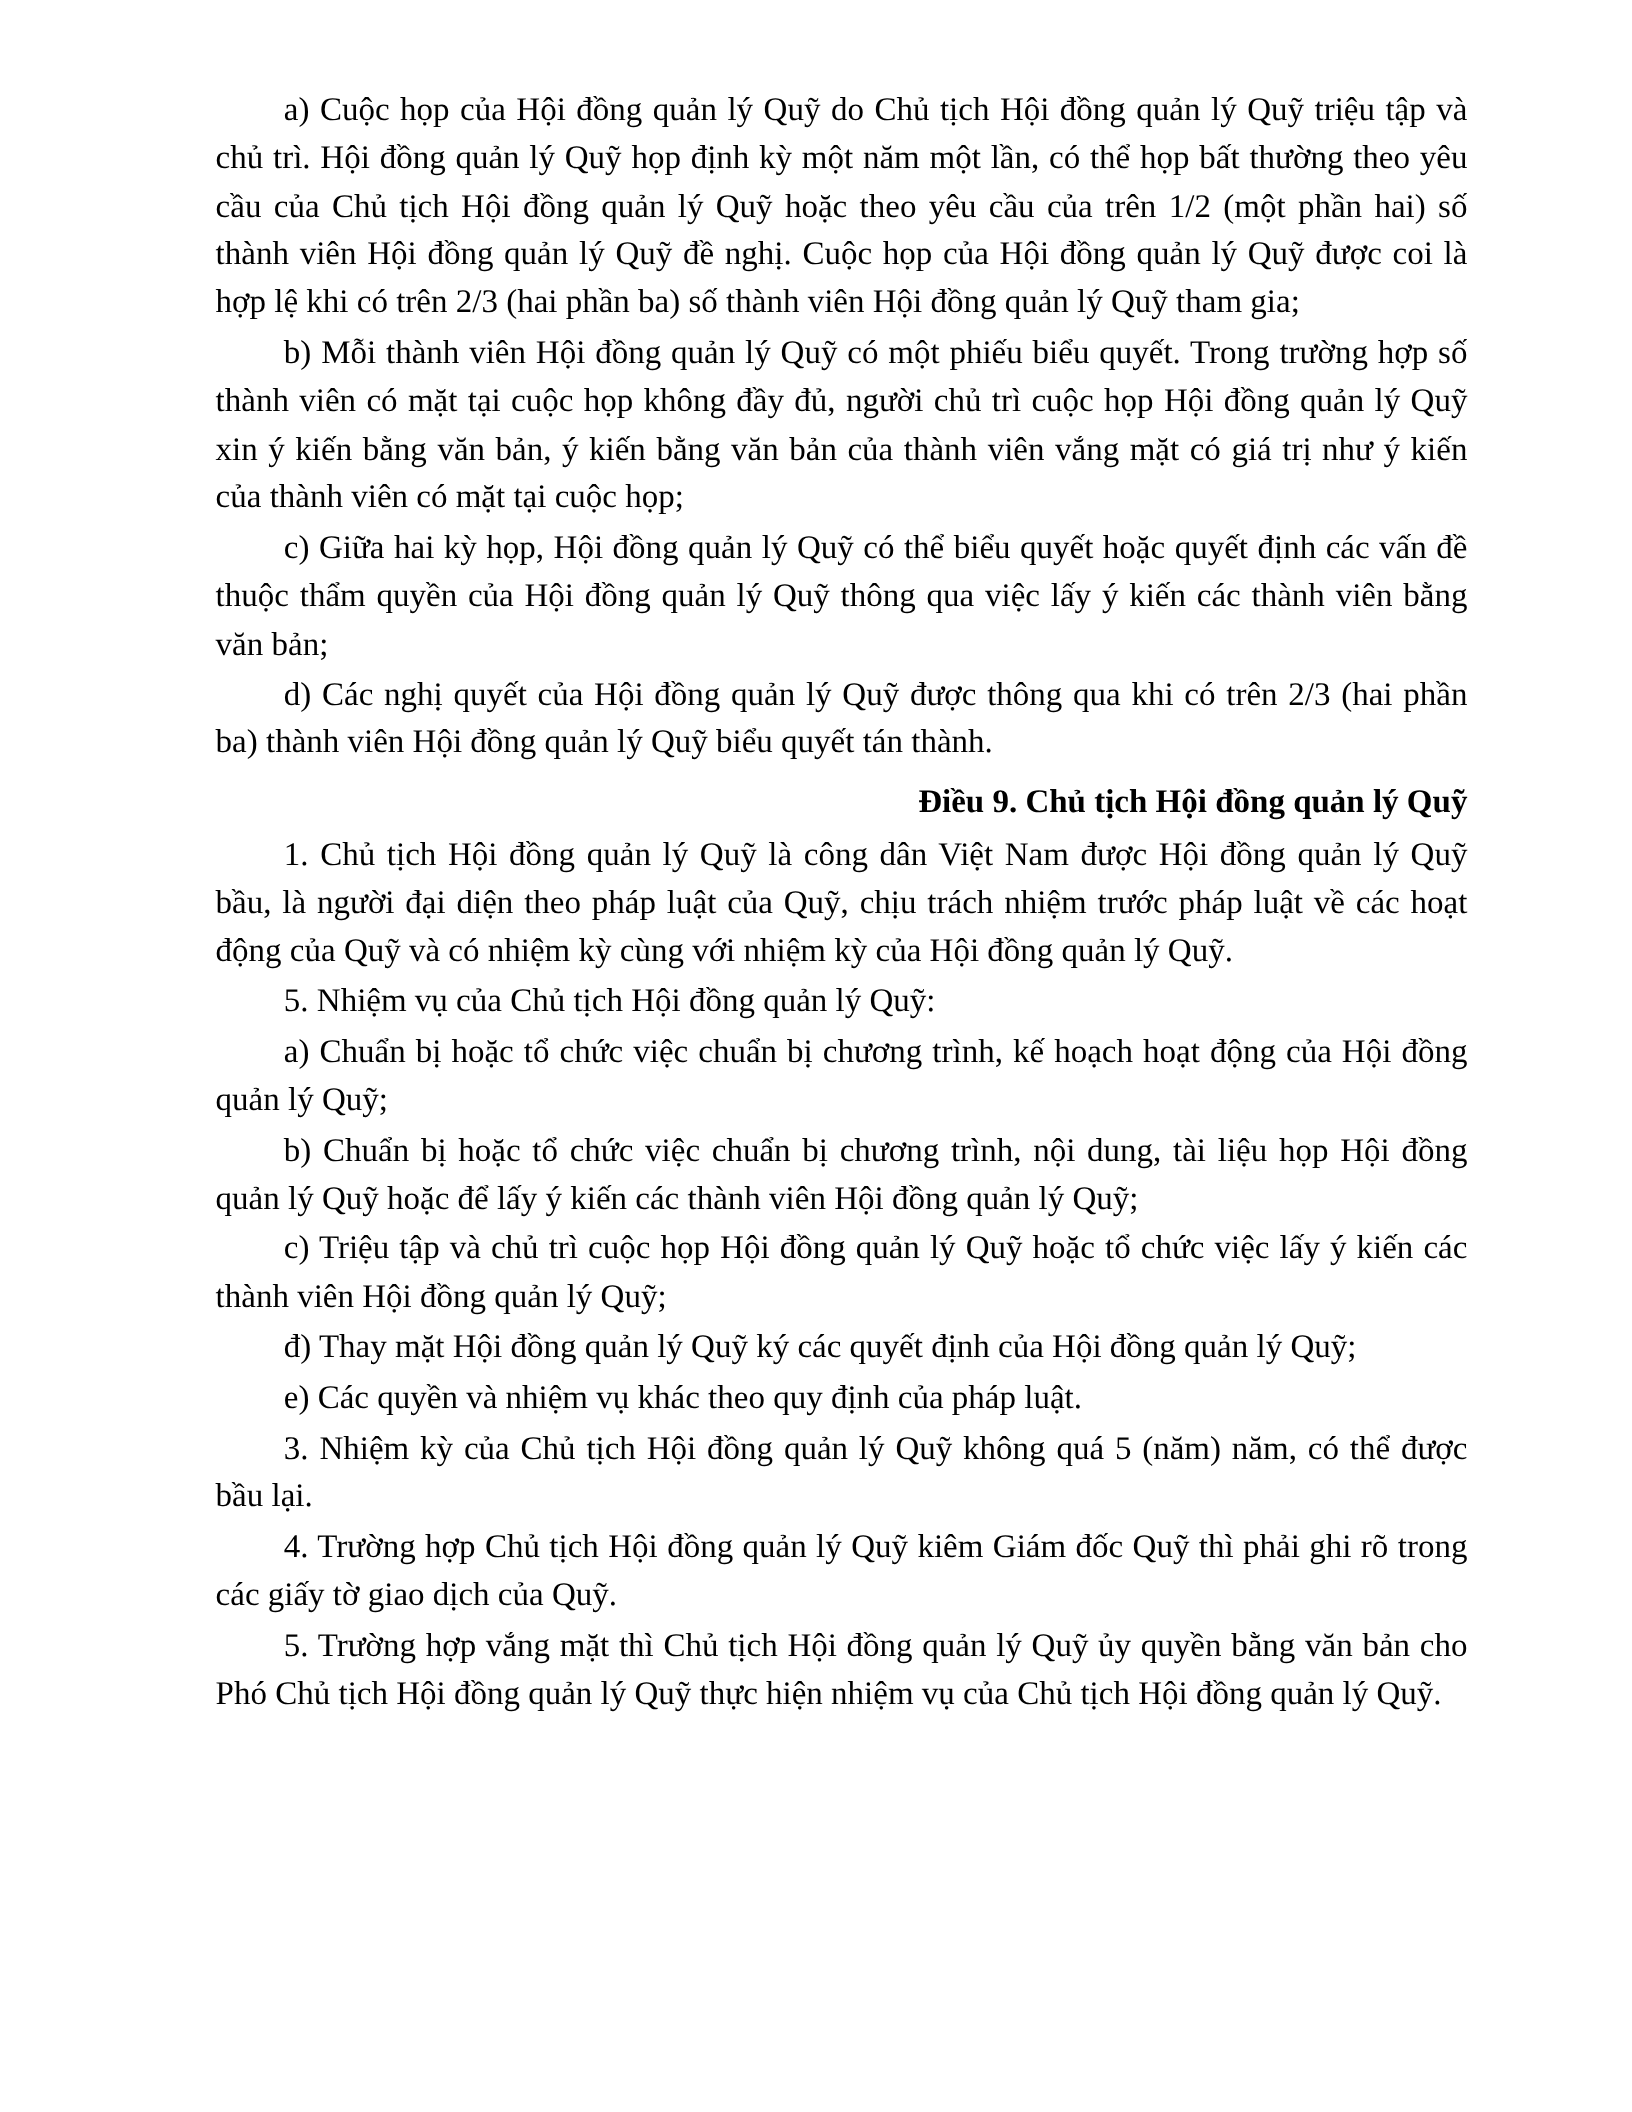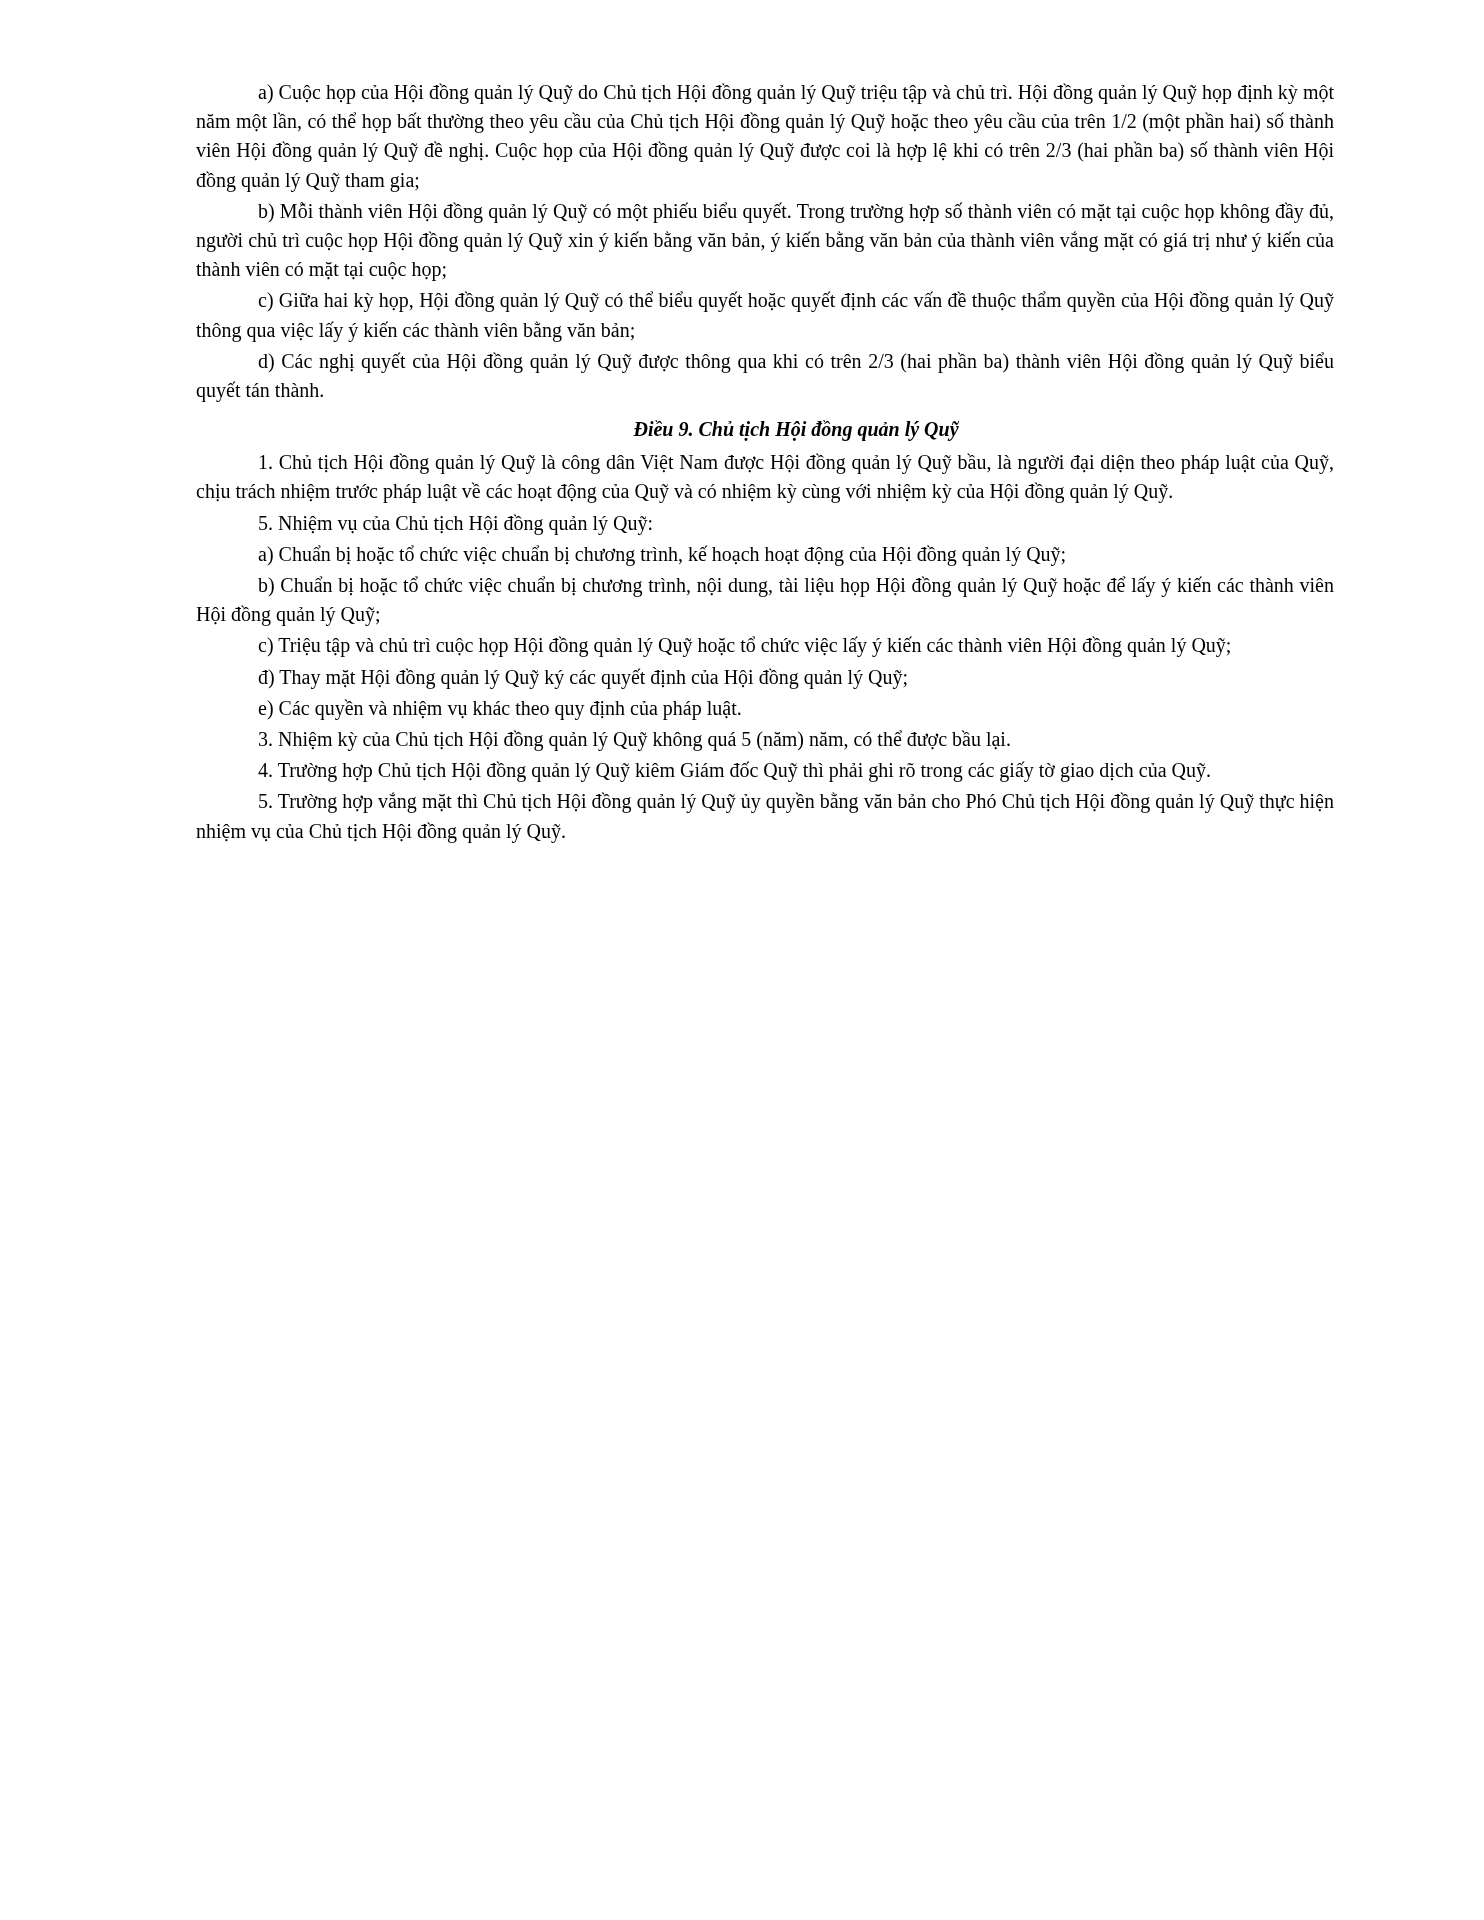--- a/index.html
+++ b/index.html
@@ -14,35 +14,34 @@
     color: #000000;
   }
   .page {
     box-sizing: border-box;
     width: 1484px;
     min-height: 1920px;
     padding: 78px 150px 60px 196px;
     background: #ffffff;
   }
   .doc-body {
-    font-size: 20px;
+    font-size: 30px;
     line-height: 1.46;
     text-align: justify;
     text-justify: inter-word;
   }
   p.para {
     margin: 0 0 2px 0;
     text-indent: 62px;
   }
   p.heading {
     margin: 10px 0 4px 0;
     text-indent: 62px;
     font-weight: bold;
-    text-align: center;
-    font-style: italic;
+    text-align: right;
   }
 </style>
 </head>
 <body>
 
 <div class="page">
   <div class="doc-body">
 
     <p class="para">a) Cuộc họp của Hội đồng quản lý Quỹ do Chủ tịch Hội đồng quản lý Quỹ triệu tập và chủ trì. Hội đồng quản lý Quỹ họp định kỳ một năm một lần, có thể họp bất thường theo yêu cầu của Chủ tịch Hội đồng quản lý Quỹ hoặc theo yêu cầu của trên 1/2 (một phần hai) số thành viên Hội đồng quản lý Quỹ đề nghị. Cuộc họp của Hội đồng quản lý Quỹ được coi là hợp lệ khi có trên 2/3 (hai phần ba) số thành viên Hội đồng quản lý Quỹ tham gia;</p>
 

